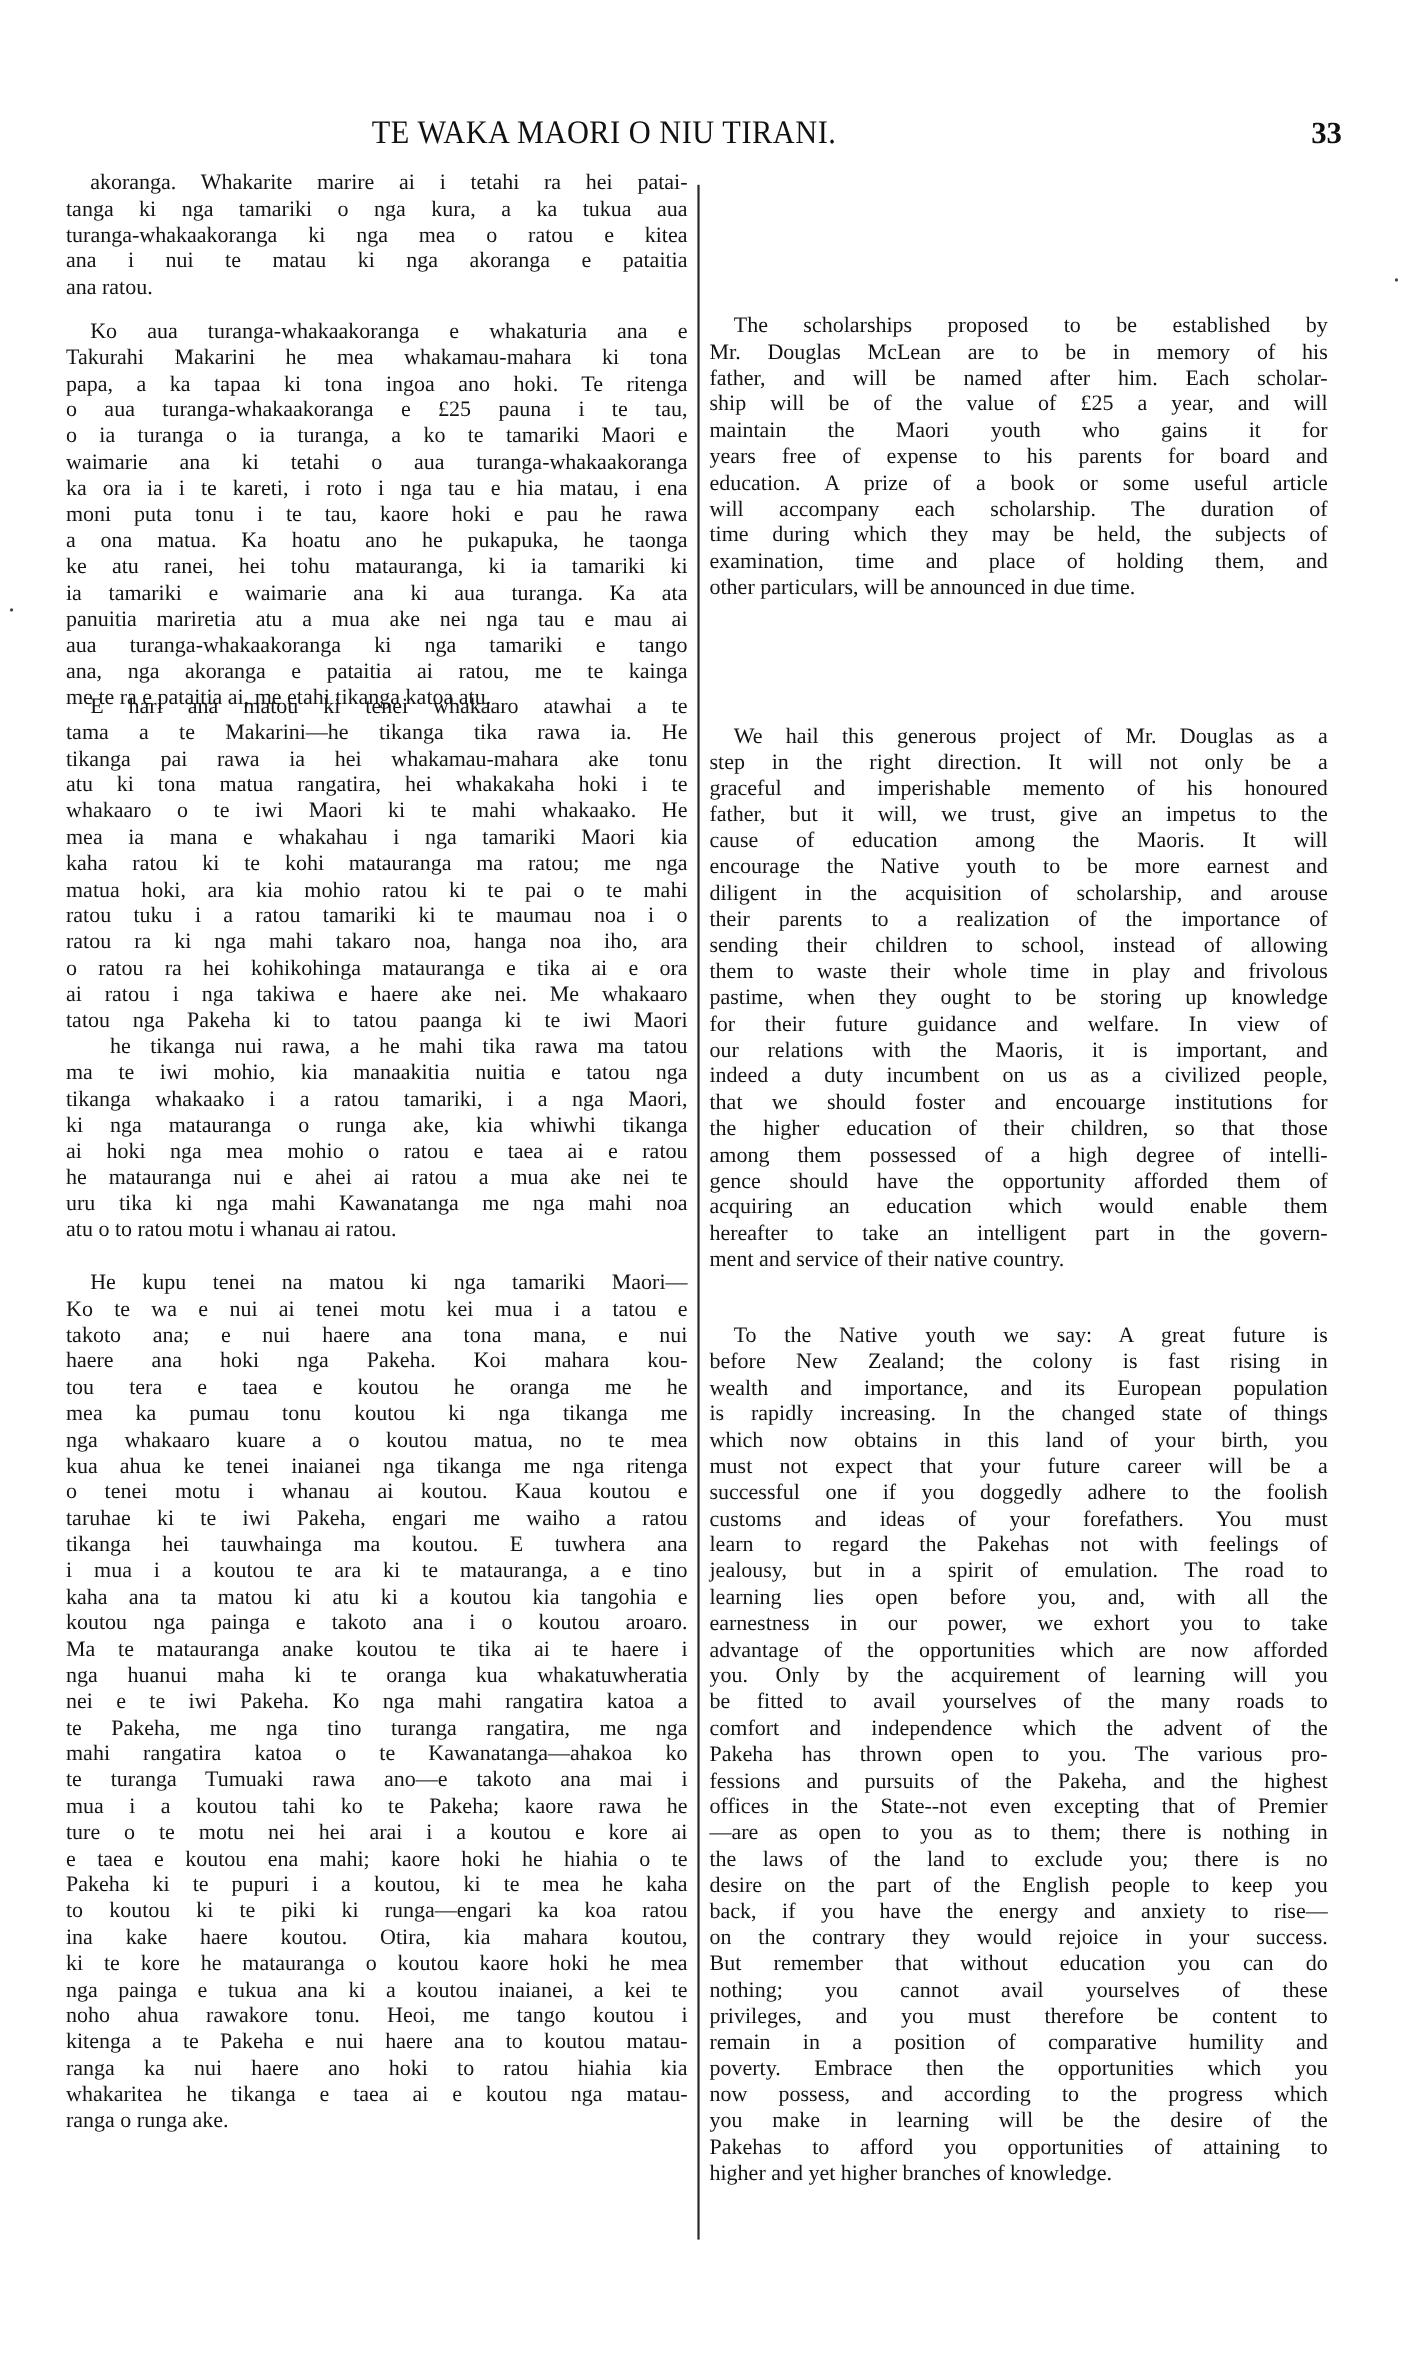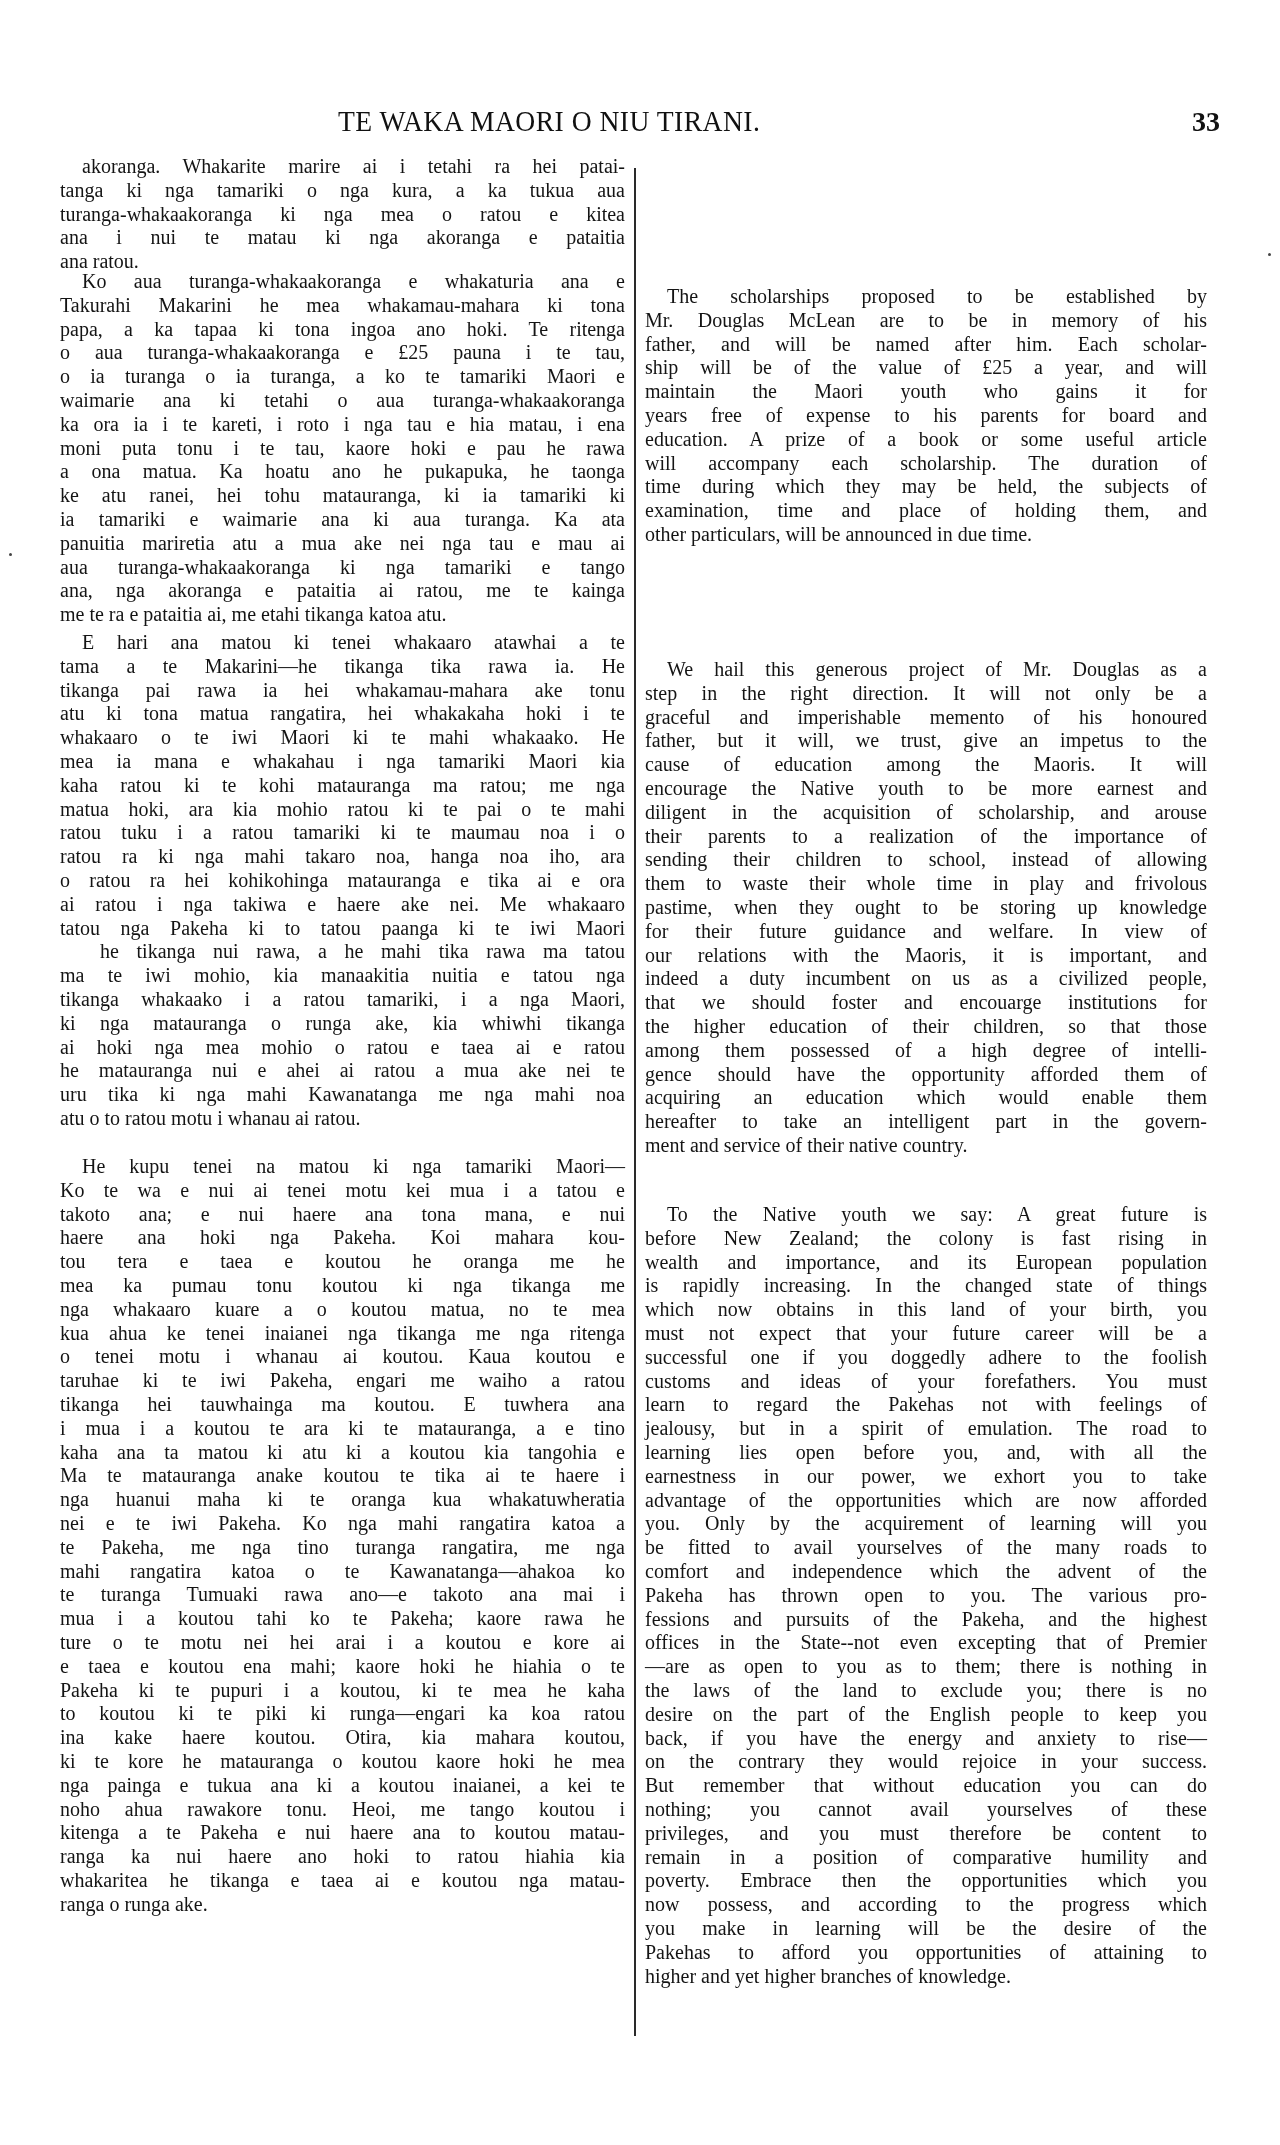--- a/index.html
+++ b/index.html
@@ -50,21 +50,21 @@
   <div class="divider"></div>
 
   <div class="col col-left">
     <div class="para" style="top:155px;">
         <span class="line indent" style="display: block;">akoranga.  Whakarite marire ai i tetahi ra hei patai-</span>
         <span class="line" style="display: block;">tanga ki nga tamariki o nga kura, a ka tukua aua</span>
         <span class="line" style="display: block;">turanga-whakaakoranga ki nga mea o ratou e kitea</span>
         <span class="line" style="display: block;">ana i nui te matau ki nga akoranga e pataitia</span>
         <span class="line last" style="display: block;">ana ratou.</span>
       </div>
-    <div class="para" style="top:270px;">
+    <div class="para" style="top:290px;">
         <span class="line indent" style="display: block;">Ko aua turanga-whakaakoranga e whakaturia ana e</span>
         <span class="line" style="display: block;">Takurahi Makarini he mea whakamau-mahara ki tona</span>
         <span class="line" style="display: block;">papa, a ka tapaa ki tona ingoa ano hoki.  Te ritenga</span>
         <span class="line" style="display: block;">o aua turanga-whakaakoranga e £25 pauna i te tau,</span>
         <span class="line" style="display: block;">o ia turanga o ia turanga, a ko te tamariki Maori e</span>
         <span class="line" style="display: block;">waimarie ana ki tetahi o aua turanga-whakaakoranga</span>
         <span class="line" style="display: block;">ka ora ia i te kareti, i roto i nga tau e hia matau, i ena</span>
         <span class="line" style="display: block;">moni puta tonu i te tau, kaore hoki e pau he rawa</span>
         <span class="line" style="display: block;">a ona matua.  Ka hoatu ano he pukapuka, he taonga</span>
         <span class="line" style="display: block;">ke atu ranei, hei tohu matauranga, ki ia tamariki ki</span>
@@ -104,20 +104,21 @@
         <span class="line" style="display: block;">haere ana hoki nga Pakeha.  Koi mahara kou-</span>
         <span class="line" style="display: block;">tou tera e taea e koutou he oranga me he</span>
         <span class="line" style="display: block;">mea ka pumau tonu koutou ki nga tikanga me</span>
         <span class="line" style="display: block;">nga whakaaro kuare a o koutou matua, no te mea</span>
         <span class="line" style="display: block;">kua ahua ke tenei inaianei nga tikanga me nga ritenga</span>
         <span class="line" style="display: block;">o tenei motu i whanau ai koutou.  Kaua koutou e</span>
         <span class="line" style="display: block;">taruhae ki te iwi Pakeha, engari me waiho a ratou</span>
         <span class="line" style="display: block;">tikanga hei tauwhainga ma koutou.  E tuwhera ana</span>
         <span class="line" style="display: block;">i mua i a koutou te ara ki te matauranga, a e tino</span>
         <span class="line" style="display: block;">kaha ana ta matou ki atu ki a koutou kia tangohia e</span>
+        <span class="line" style="display: block;">koutou nga painga e takoto ana i o koutou aroaro.</span>
         <span class="line" style="display: block;">Ma te matauranga anake koutou te tika ai te haere i</span>
         <span class="line" style="display: block;">nga huanui maha ki te oranga kua whakatuwheratia</span>
         <span class="line" style="display: block;">nei e te iwi Pakeha.  Ko nga mahi rangatira katoa a</span>
         <span class="line" style="display: block;">te Pakeha, me nga tino turanga rangatira, me nga</span>
         <span class="line" style="display: block;">mahi rangatira katoa o te Kawanatanga—ahakoa ko</span>
         <span class="line" style="display: block;">te turanga Tumuaki rawa ano—e takoto ana mai i</span>
         <span class="line" style="display: block;">mua i a koutou tahi ko te Pakeha; kaore rawa he</span>
         <span class="line" style="display: block;">ture o te motu nei hei arai i a koutou e kore ai</span>
         <span class="line" style="display: block;">e taea e koutou ena mahi; kaore hoki he hiahia o te</span>
         <span class="line" style="display: block;">Pakeha ki te pupuri i a koutou, ki te mea he kaha</span>

